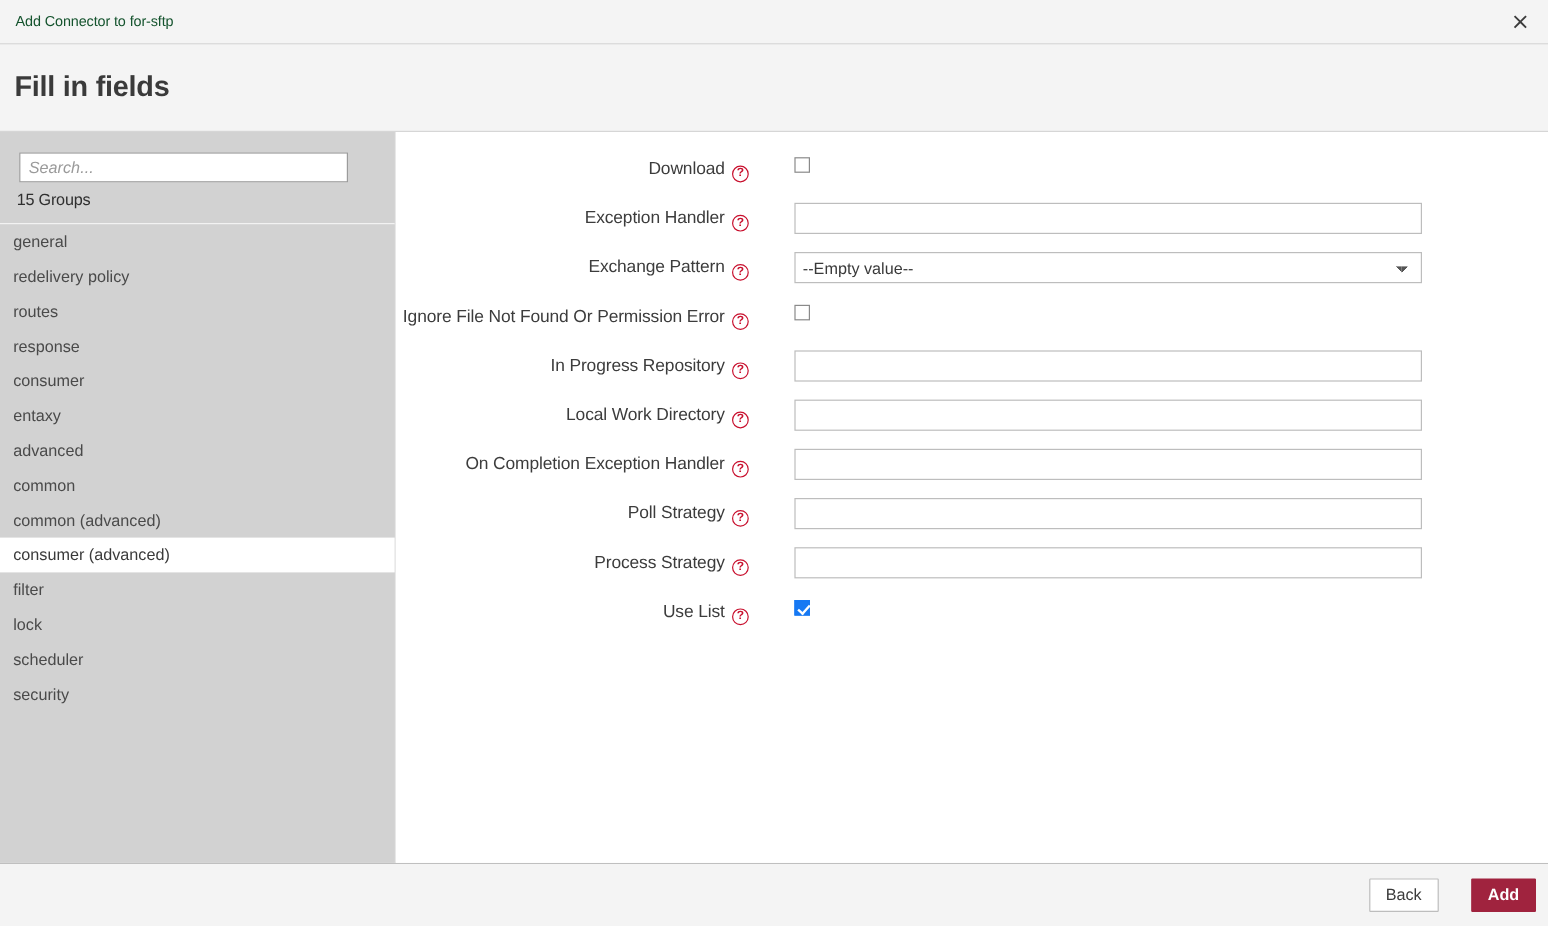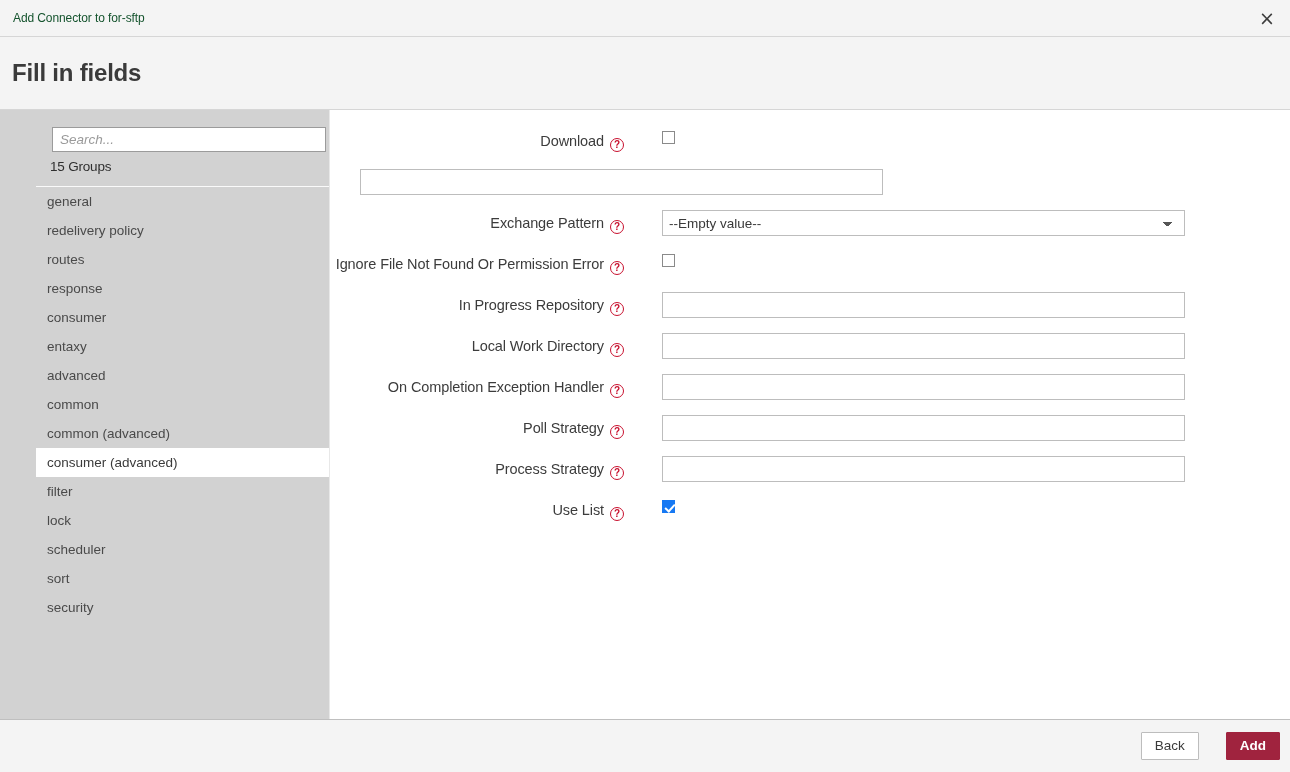--- a/index.html
+++ b/index.html
@@ -77,21 +77,20 @@
 
   
   .sidebar {
     width: 330px;
     flex: 0 0 330px;
     background: #d2d2d2;
     border-right: 1px solid #e8e8e8;
     display: flex;
     flex-direction: column;
     overflow: hidden;
-    padding-left: 36px;
   }
   .sidebar-top {
     padding: 17px 0 0 0;
     background: #d2d2d2;
     border-bottom: 1px solid #fafafa;
     padding-bottom: 12px;
   }
   .search-input {
     display: block;
     width: 274px;
@@ -327,34 +326,32 @@
           <li class="group-item">
             <span>filter</span>
           </li>
           <li class="group-item">
             <span>lock</span>
           </li>
           <li class="group-item">
             <span>scheduler</span>
           </li>
           <li class="group-item">
-            <span>sort</span>
-          </li>
-          <li class="group-item">
             <span>security</span>
           </li>
         </ul>
     </div>
 
     <div class="form-pane" id="form-pane">
         <div class="form-row">
           <div class="form-label"><span>Download</span><span class="help-icon">?</span></div>
           <div class="form-control"><span class="cb-box"></span></div>
         </div>
         <div class="form-row">
+          <div class="form-label"><span>Exception Handler</span><span class="help-icon">?</span></div>
           <div class="form-control"><input type="text" class="txt" style=""></div>
         </div>
         <div class="form-row">
           <div class="form-label"><span>Exchange Pattern</span><span class="help-icon">?</span></div>
           <div class="form-control"><select class="sel"><option>--Empty value--</option></select></div>
         </div>
         <div class="form-row">
           <div class="form-label"><span>Ignore File Not Found Or Permission Error</span><span class="help-icon">?</span></div>
           <div class="form-control"><span class="cb-box"></span></div>
         </div>

